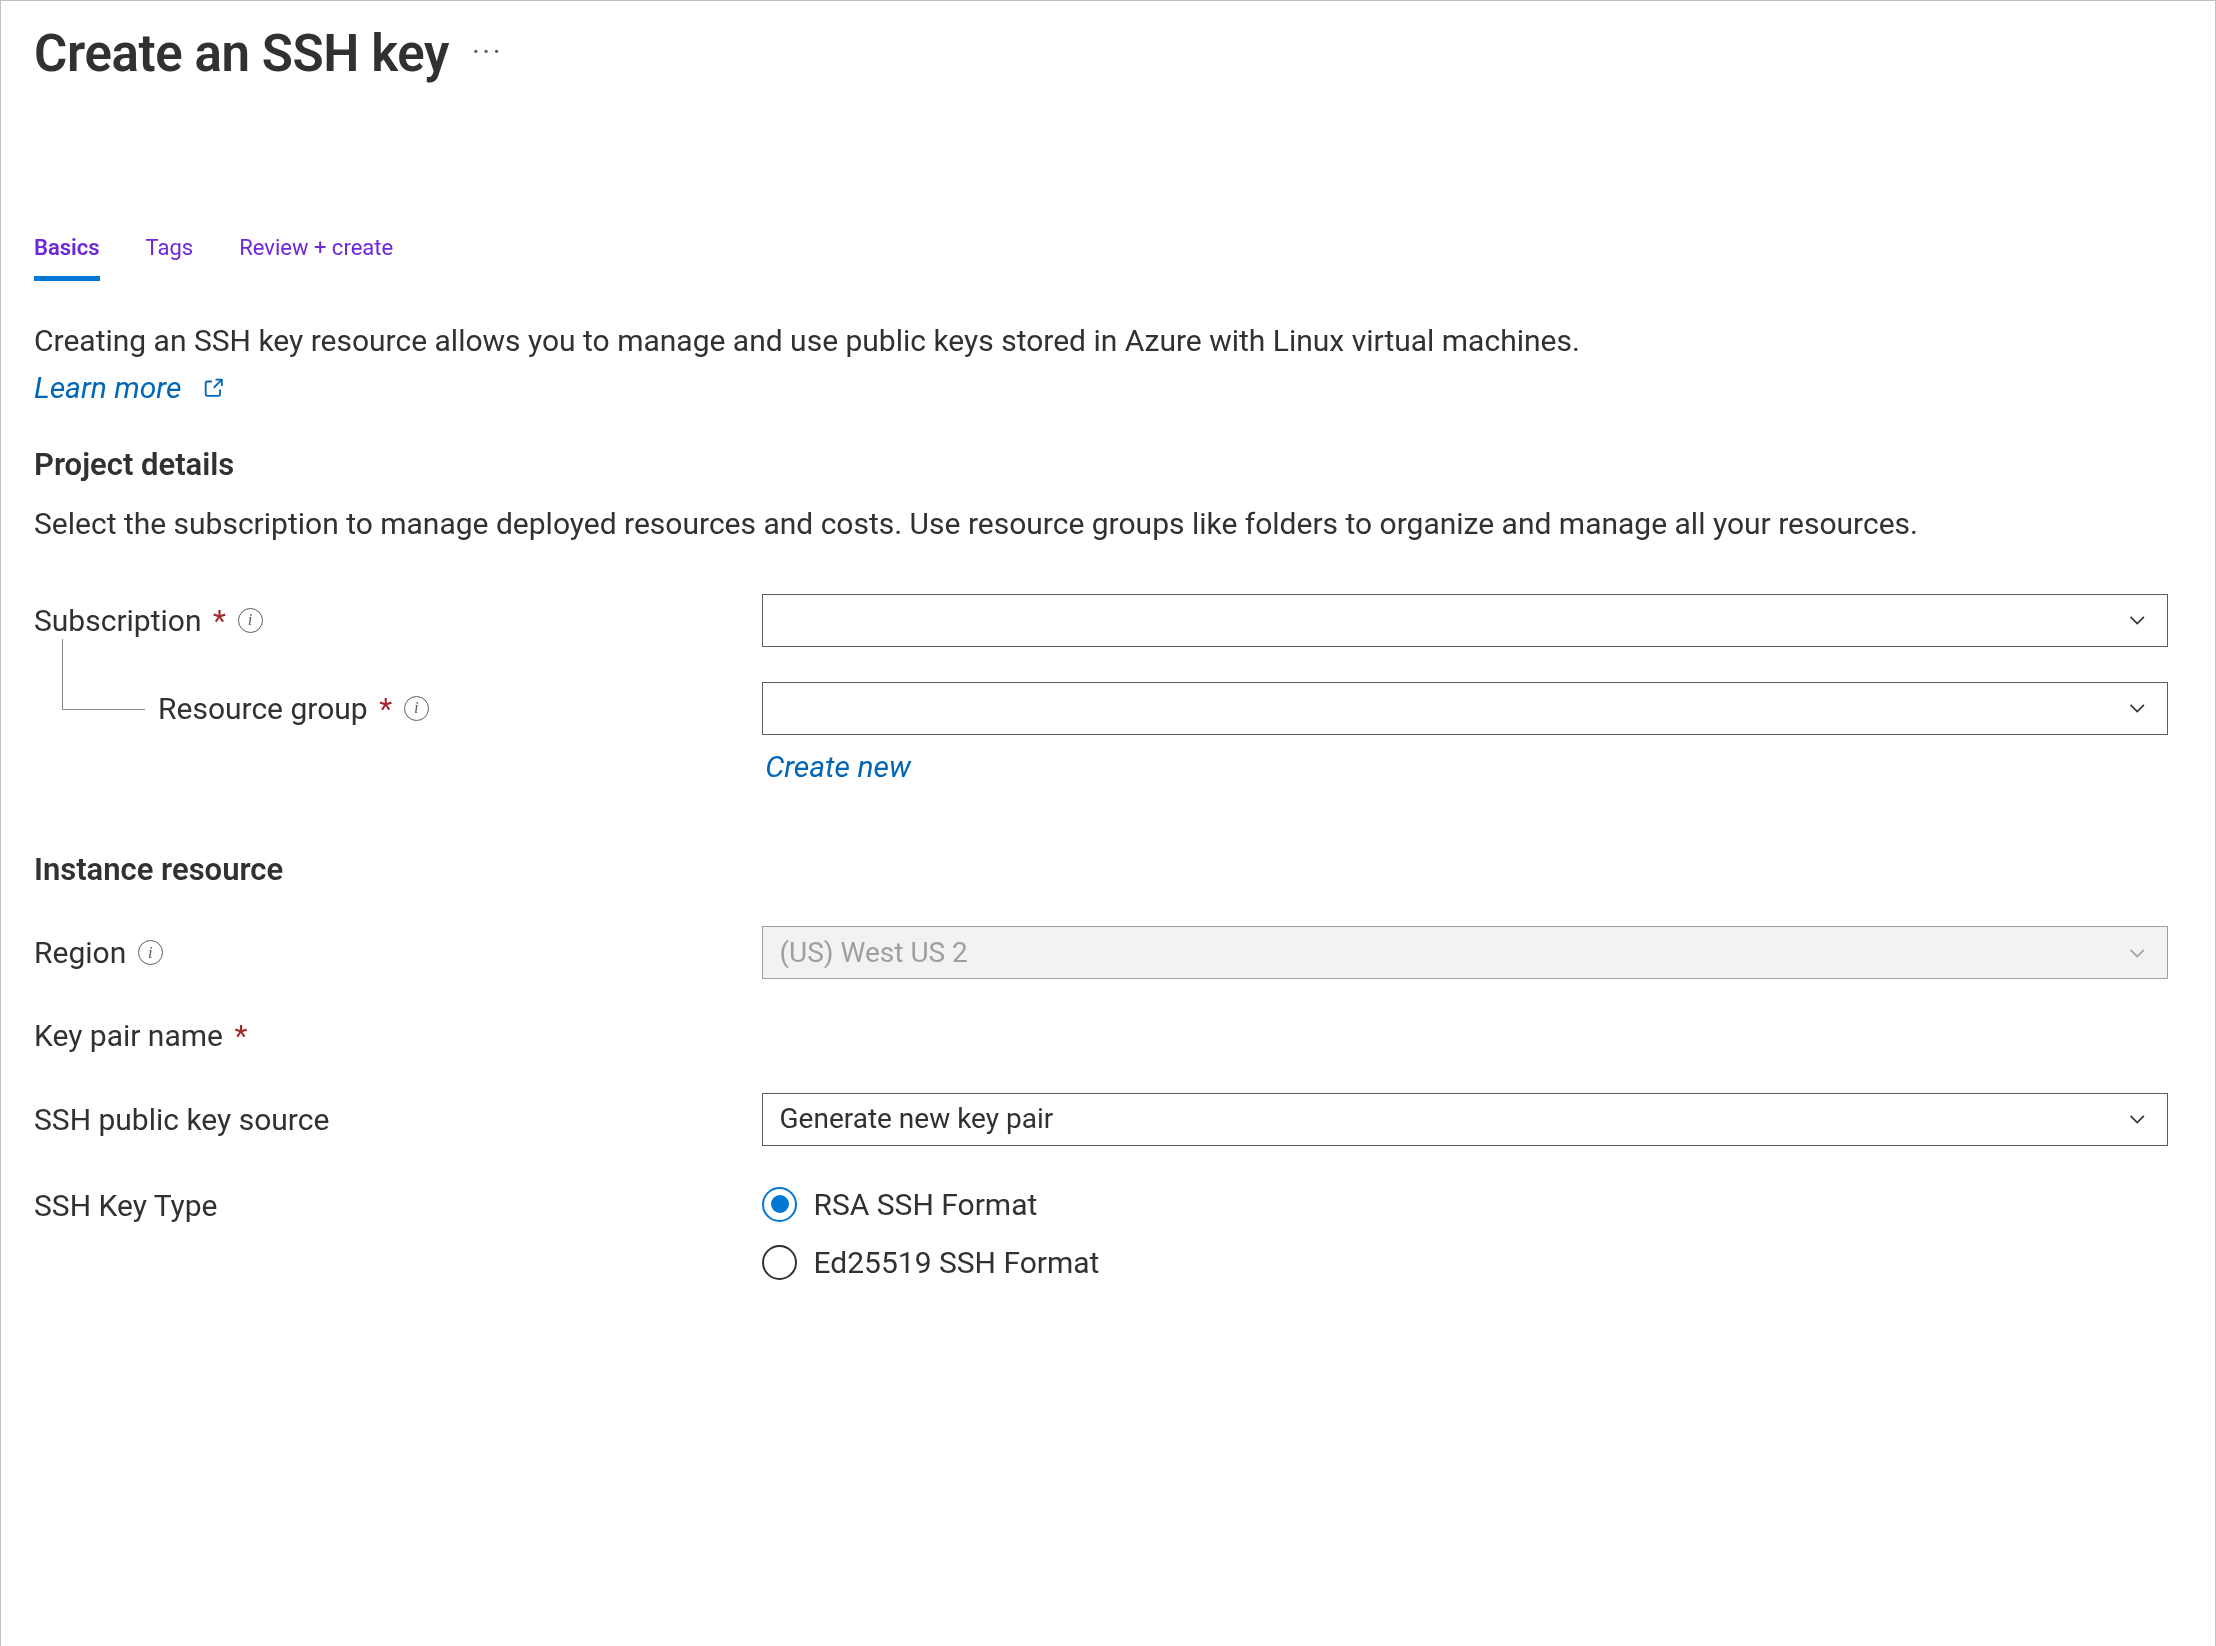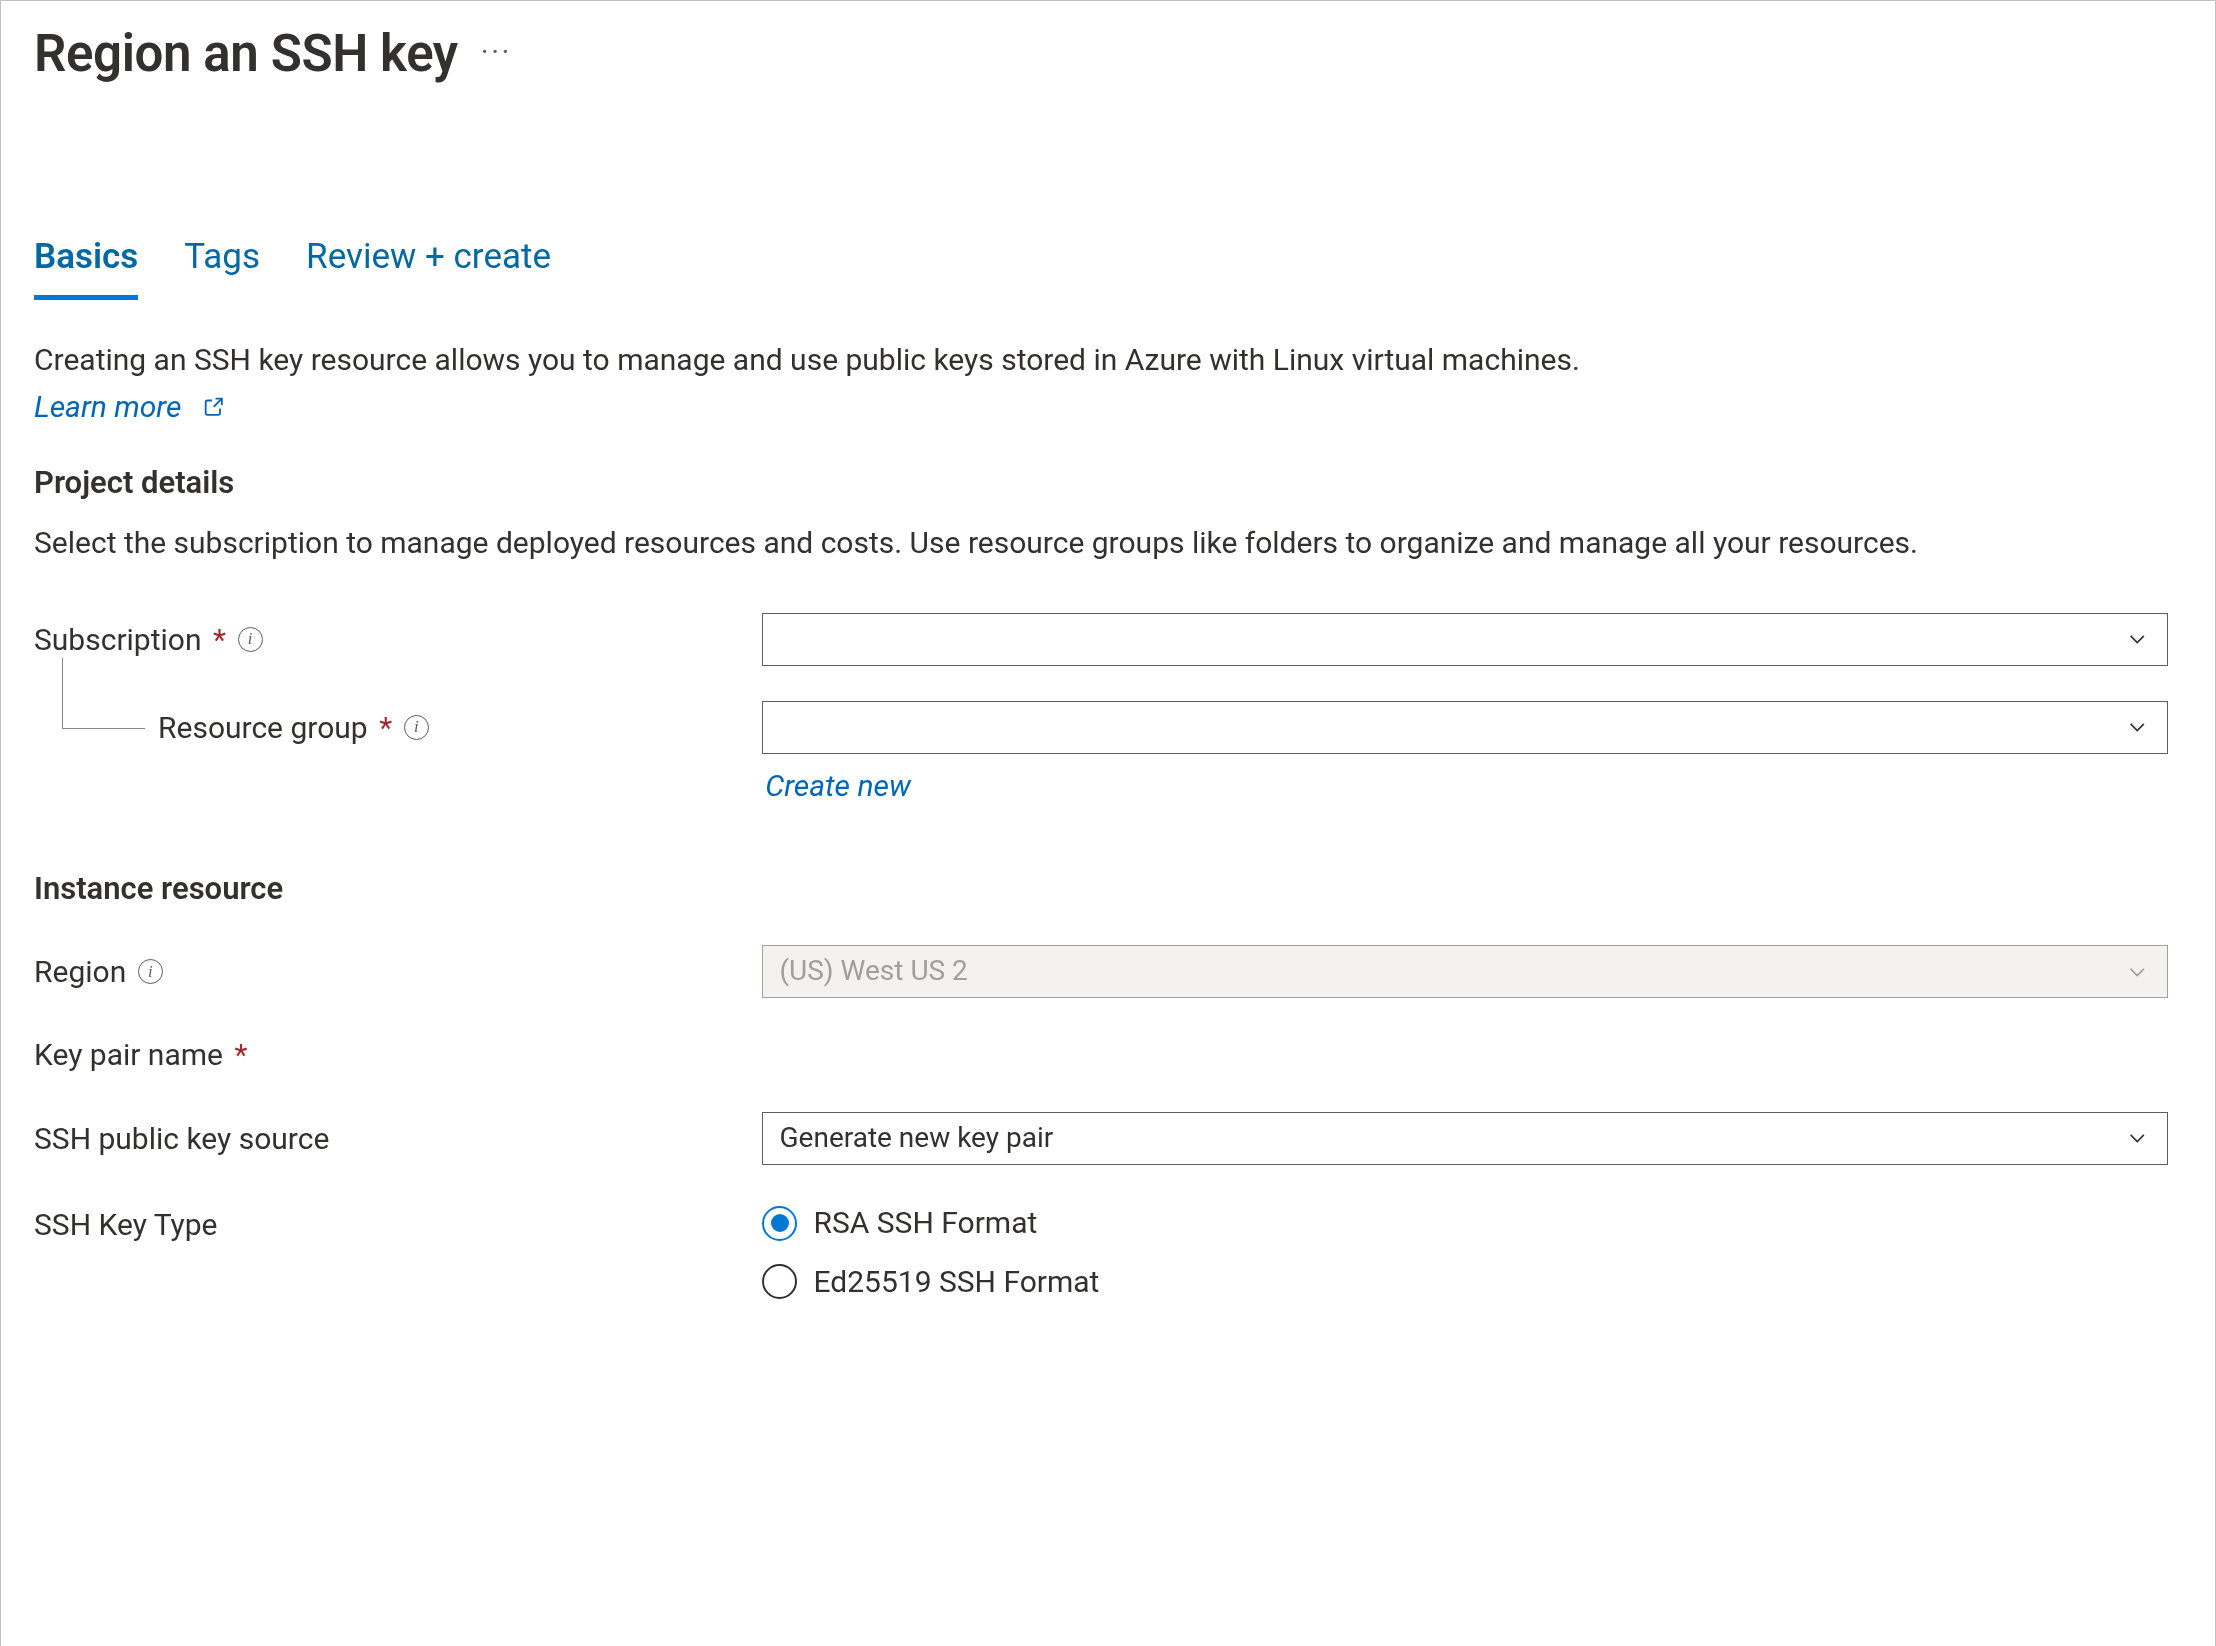--- a/index.html
+++ b/index.html
@@ -38,24 +38,24 @@
     padding-bottom: 5px;
   }
   
   .tabs {
     display: flex;
     gap: 46px;
     border-bottom: 0;
     margin-bottom: 40px;
   }
   .tab {
-    font-size: 35px;
+    font-size: 22px;
     padding-bottom: 11.6px;
     cursor: pointer;
-    color: #0369a1;
+    color: #6d28d9;
   }
   .tab.active {
     font-weight: 600;
     border-bottom: 5px solid #0078d4;
     margin-bottom: -1.7px;
   }
   
   .intro-text {
     font-size: 30px;
     margin: 0 0 3.3px 0;
@@ -203,21 +203,21 @@
   .radio-item.selected .radio-inner { display: block; }
   .form-row.radios { align-items: flex-start; }
   .form-row.radios .label-col { padding-top: 3.3px; }
 </style>
 </head>
 <body>
 
 <div class="frame">
 
   <div class="title-row">
-    <h1 class="page-title">Region an SSH key</h1>
+    <h1 class="page-title">Create an SSH key</h1>
     <span class="ellipsis">···</span>
   </div>
 
   <div class="tabs">
     <div class="tab active">Basics</div>
     <div class="tab">Tags</div>
     <div class="tab">Review + create</div>
   </div>
 
   <p class="intro-text">Creating an SSH key resource allows you to manage and use public keys stored in Azure with Linux virtual machines.</p>

